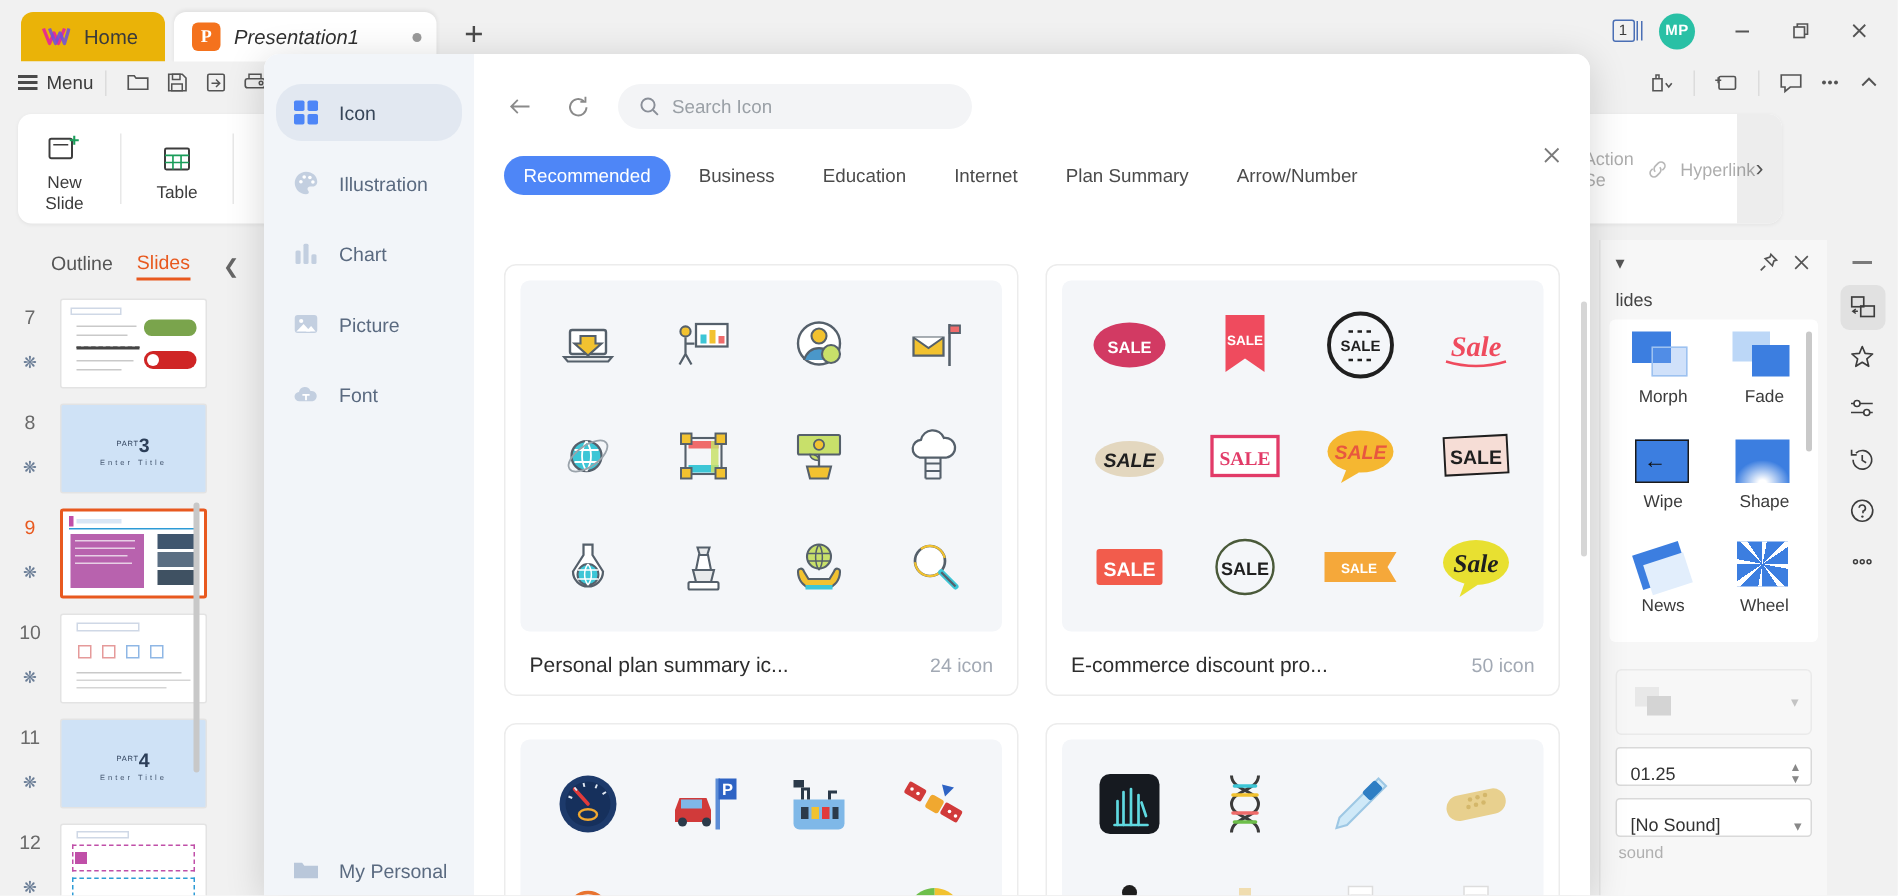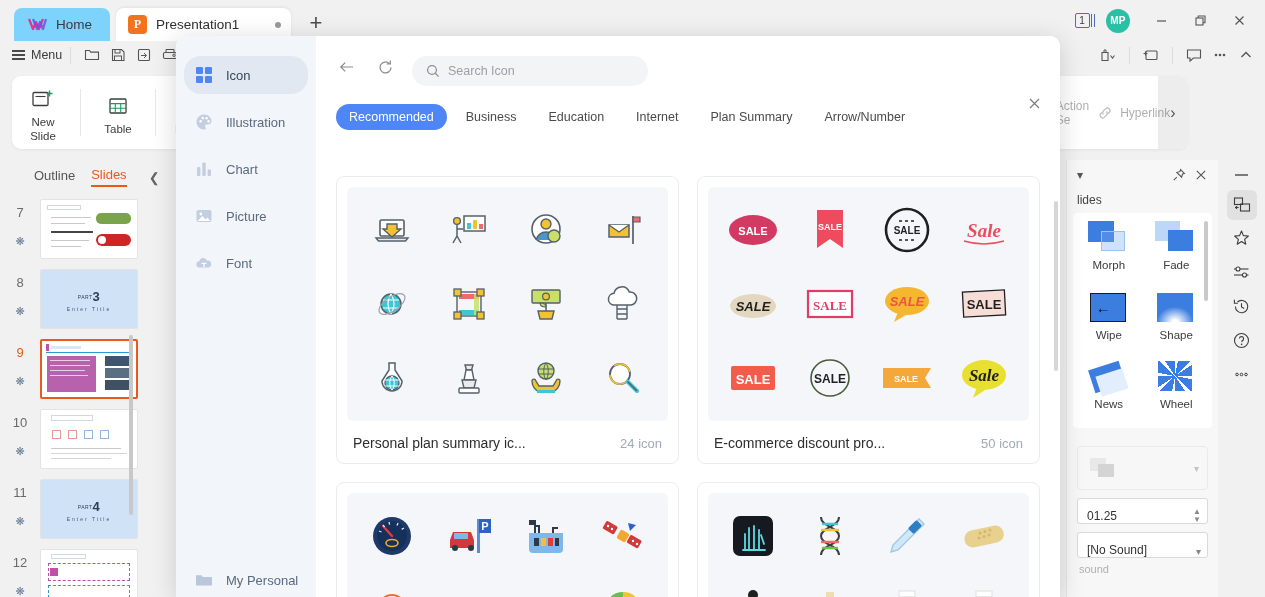--- a/index.html
+++ b/index.html
@@ -14,42 +14,42 @@
 
   
   .titlebar {
     position: absolute; top: 0; left: 0; width: 1265px; height: 41px;
     background: #f1f1f1;
     display: flex; align-items: center;
   }
   .tab-home {
     display: flex; align-items: center; gap: 9px;
     margin-left: 14px; height: 33px; padding: 0 18px 0 14px;
-    background: #7dd3fc; border-radius: 8px 8px 0 0;
+    background: #eab308; border-radius: 8px 8px 0 0;
     font-size: 13.5px; color: #3b3b3b;
     position: relative; top: 4px;
   }
   .wps-logo {
     width: 19px; height: 15px; position: relative; display:inline-block;
   }
   .tab-doc {
     display: flex; align-items: center; gap: 9px;
     margin-left: 6px; height: 34px; width: 175px; padding: 0 10px 0 12px;
     background: #ffffff; border-radius: 8px 8px 0 0;
     font-size: 13.5px; color: #303030;
     position: relative; top: 4px;
     box-shadow: 0 -1px 3px rgba(0,0,0,.07);
   }
   .pp-badge {
     width: 19px; height: 19px; background: #f4721d; border-radius: 4px;
     color: #fff; font-size: 12px; font-weight: bold;
     display: flex; align-items: center; justify-content: center;
     font-family: "Liberation Serif", serif;
   }
-  .tab-doc .name { flex: 1; white-space: nowrap; overflow: hidden; }
+  .tab-doc .name { flex: 1; white-space: nowrap; overflow: hidden; font-style: italic; }
   .dirty-dot { width: 6px; height: 6px; border-radius: 50%; background: #9a9a9a; }
   .newtab {
     margin-left: 12px; font-size: 22px; color: #4a4a4a; font-weight: 300;
     width: 26px; text-align: center; cursor: default; position: relative; top: 2px;
   }
   .tb-right { margin-left: auto; display: flex; align-items: center; gap: 3px; padding-right: 8px; }
   .slide-count {
     display: flex; align-items: center; gap: 1px; margin-right: 8px;
   }
   .slide-count .box {
@@ -192,21 +192,21 @@
     border-radius: 17px; font-size: 13px; color: #5a6a80;
   }
   .ms-item.active { background: #e2e8f1; color: #374659; }
   .ms-ico { width: 20px; height: 20px; display:flex; align-items:center; justify-content:center; }
   .ms-folder {
     position: absolute; bottom: 0; left: 0; right: 0; height: 34px;
     display: flex; align-items: center; gap: 12px; padding-left: 18px;
     font-size: 13px; color: #5a6a80;
   }
   .modal-main { flex: 1; position: relative; background: #fff; }
-  .modal-top { display: flex; align-items: flex-start; gap: 16px; padding: 20px 32px 0 20px; }
+  .modal-top { display: flex; align-items: center; gap: 16px; padding: 20px 32px 0 20px; }
   .circ-btn { width: 22px; height: 22px; display: flex; align-items: center; justify-content: center; color: #8a8a8a; }
   .search-box {
     width: 236px; height: 30px; background: #f3f4f6; border-radius: 15px;
     display: flex; align-items: center; gap: 8px; padding: 0 14px;
   }
   .search-box input {
     border: none; outline: none; background: transparent;
     font-size: 12.5px; color: #333; width: 100%;
     font-family: "Liberation Sans", sans-serif;
   }

